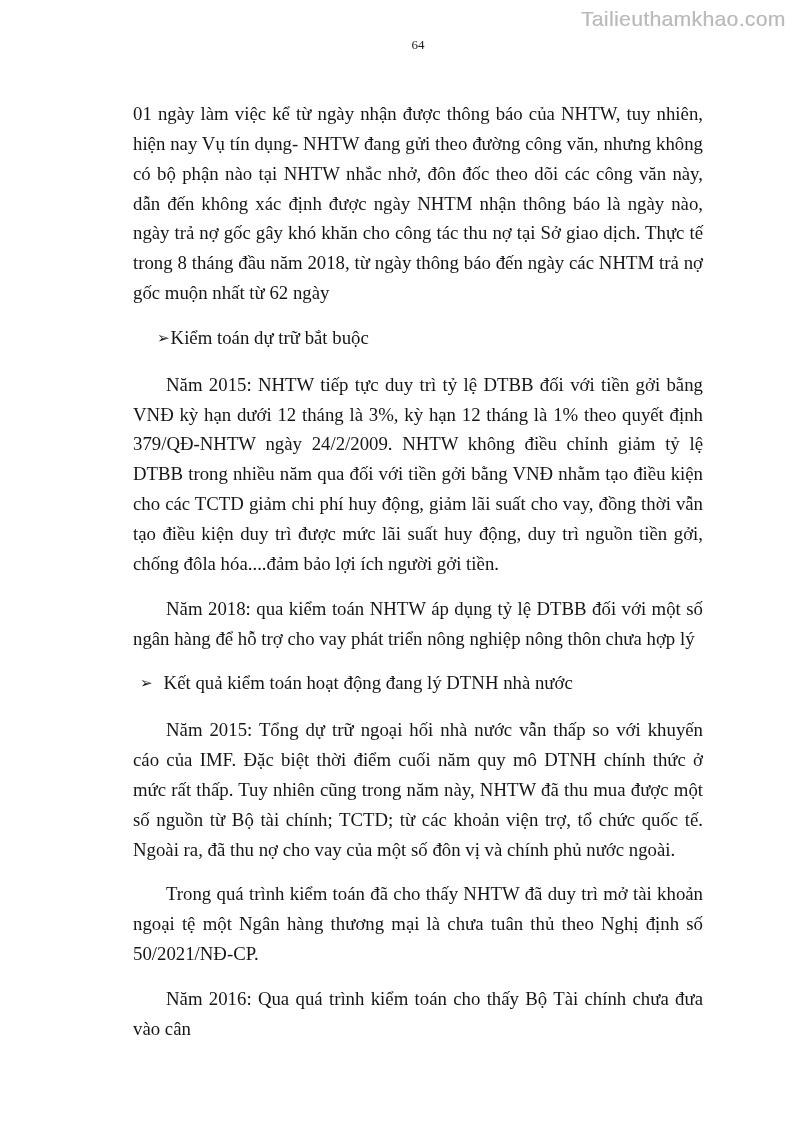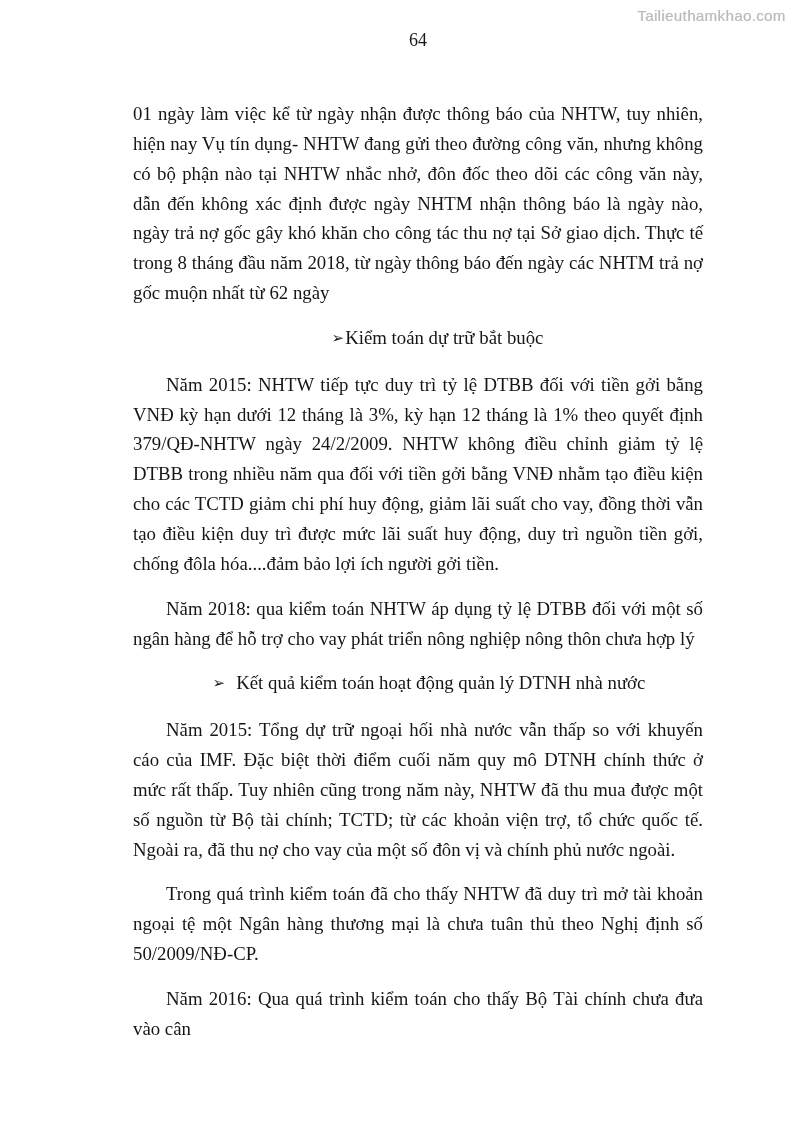--- a/index.html
+++ b/index.html
@@ -13,53 +13,53 @@
     position: relative;
     overflow: hidden;
     font-family: "Liberation Serif", "DejaVu Serif", serif;
     color: #151515;
   }
   .watermark {
     position: absolute;
     top: 7px;
     right: 8px;
     font-family: "Liberation Sans", "DejaVu Sans", sans-serif;
-    font-size: 15px;
+    font-size: 21px;
     letter-spacing: 0.4px;
     color: #b9b9b9;
     text-shadow: 1px 1px 0 #ffffff, -0.5px -0.5px 0 #d8d8d8;
   }
   .page-number {
     position: absolute;
-    top: 30px;
+    top: 37px;
     left: 118px;
     width: 600px;
     text-align: center;
-    font-size: 18px;
+    font-size: 13px;
     color: #1a1a1a;
   }
   .doc {
     position: absolute;
     top: 84px;
     left: 118px;
     width: 600px;
     font-size: 18.8px;
     line-height: 29.85px;
     text-align: justify;
   }
   .doc p {
     margin: 15px;
     padding: 0;
   }
   .doc p.indent {
     text-indent: 33px;
     font-family: Liberation Serif, serif;
   }
   .bullet {
-    text-align: center;
+    text-align: left;
   }
   .bullet.tight {
     padding-left: 39px;
   }
   .bullet.spaced {
     padding-left: 22px;
   }
   .bullet .marker {
     font-family: "DejaVu Sans", sans-serif;
     font-size: 15px;
@@ -74,17 +74,17 @@
 
 <div class="watermark">Tailieuthamkhao.com</div>
 
 <div class="page-number">64</div>
 
 <div class="doc">
     <p>01 ngày làm việc kể từ ngày nhận được thông báo của NHTW, tuy nhiên, hiện nay Vụ tín dụng- NHTW đang gửi theo đường công văn, nhưng không có bộ phận nào tại NHTW nhắc nhở, đôn đốc theo dõi các công văn này, dẫn đến không xác định được ngày NHTM nhận thông báo là ngày nào, ngày trả nợ gốc gây khó khăn cho công tác thu nợ tại Sở giao dịch. Thực tế trong 8 tháng đầu năm 2018, từ ngày thông báo đến ngày các NHTM trả nợ gốc muộn nhất từ 62 ngày</p>
     <div class="bullet tight"><span class="marker">➢</span><span>Kiểm toán dự trữ bắt buộc</span></div>
     <p class="indent">Năm 2015: NHTW tiếp tực duy trì tỷ lệ DTBB đối với tiền gởi bằng VNĐ kỳ hạn dưới 12 tháng là 3%, kỳ hạn 12 tháng là 1% theo quyết định 379/QĐ-NHTW ngày 24/2/2009. NHTW không điều chỉnh giảm tỷ lệ DTBB trong nhiều năm qua đối với tiền gởi bằng VNĐ nhằm tạo điều kiện cho các TCTD giảm chi phí huy động, giảm lãi suất cho vay, đồng thời vẫn tạo điều kiện duy trì được mức lãi suất huy động, duy trì nguồn tiền gởi, chống đôla hóa....đảm bảo lợi ích người gởi tiền.</p>
     <p class="indent">Năm 2018: qua kiểm toán NHTW áp dụng tỷ lệ DTBB đối với một số ngân hàng để hỗ trợ cho vay phát triển nông nghiệp nông thôn chưa hợp lý</p>
-    <div class="bullet spaced"><span class="marker">➢</span><span>Kết quả kiểm toán hoạt động quản lý DTNH nhà nước</span></div>
+    <div class="bullet spaced"><span class="marker">➢</span><span>Kết quả kiểm toán hoạt động đang lý DTNH nhà nước</span></div>
     <p class="indent">Năm 2015: Tổng dự trữ ngoại hối nhà nước vẫn thấp so với khuyến cáo của IMF. Đặc biệt thời điểm cuối năm quy mô DTNH chính thức ở mức rất thấp. Tuy nhiên cũng trong năm này, NHTW đã thu mua được một số nguồn từ Bộ tài chính; TCTD; từ các khoản viện trợ, tổ chức quốc tế. Ngoài ra, đã thu nợ cho vay của một số đôn vị và chính phủ nước ngoài.</p>
-    <p class="indent">Trong quá trình kiểm toán đã cho thấy NHTW đã duy trì mở tài khoản ngoại tệ một Ngân hàng thương mại là chưa tuân thủ theo Nghị định số 50/2009/NĐ-CP.</p>
+    <p class="indent">Trong quá trình kiểm toán đã cho thấy NHTW đã duy trì mở tài khoản ngoại tệ một Ngân hàng thương mại là chưa tuân thủ theo Nghị định số 50/2021/NĐ-CP.</p>
     <p class="indent">Năm 2016: Qua quá trình kiểm toán cho thấy Bộ Tài chính chưa đưa vào cân</p>
   </div>
 
 </body></html>

